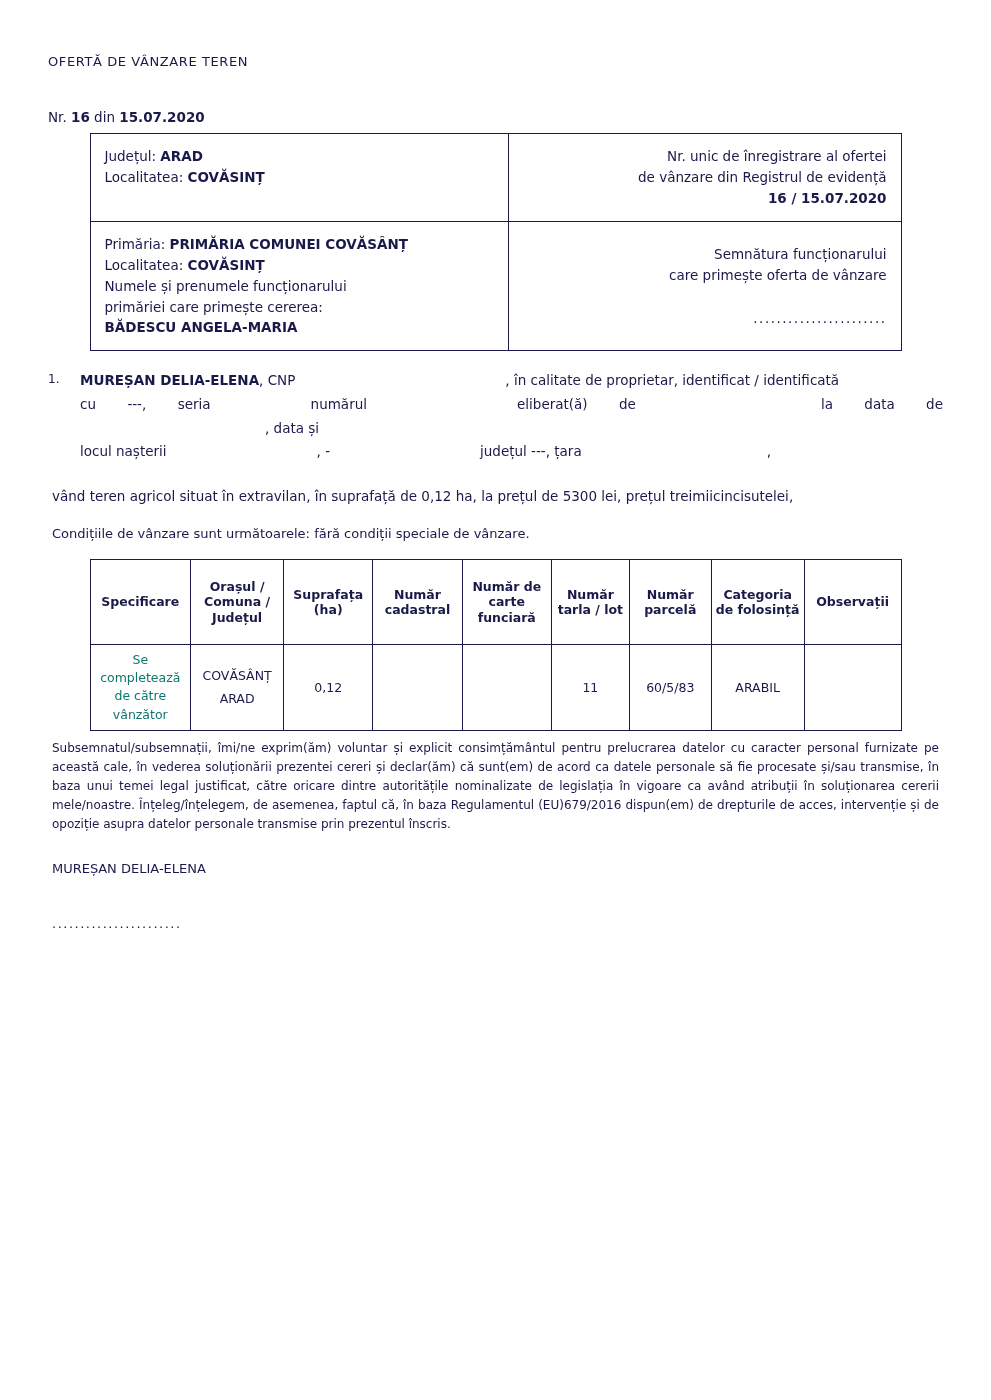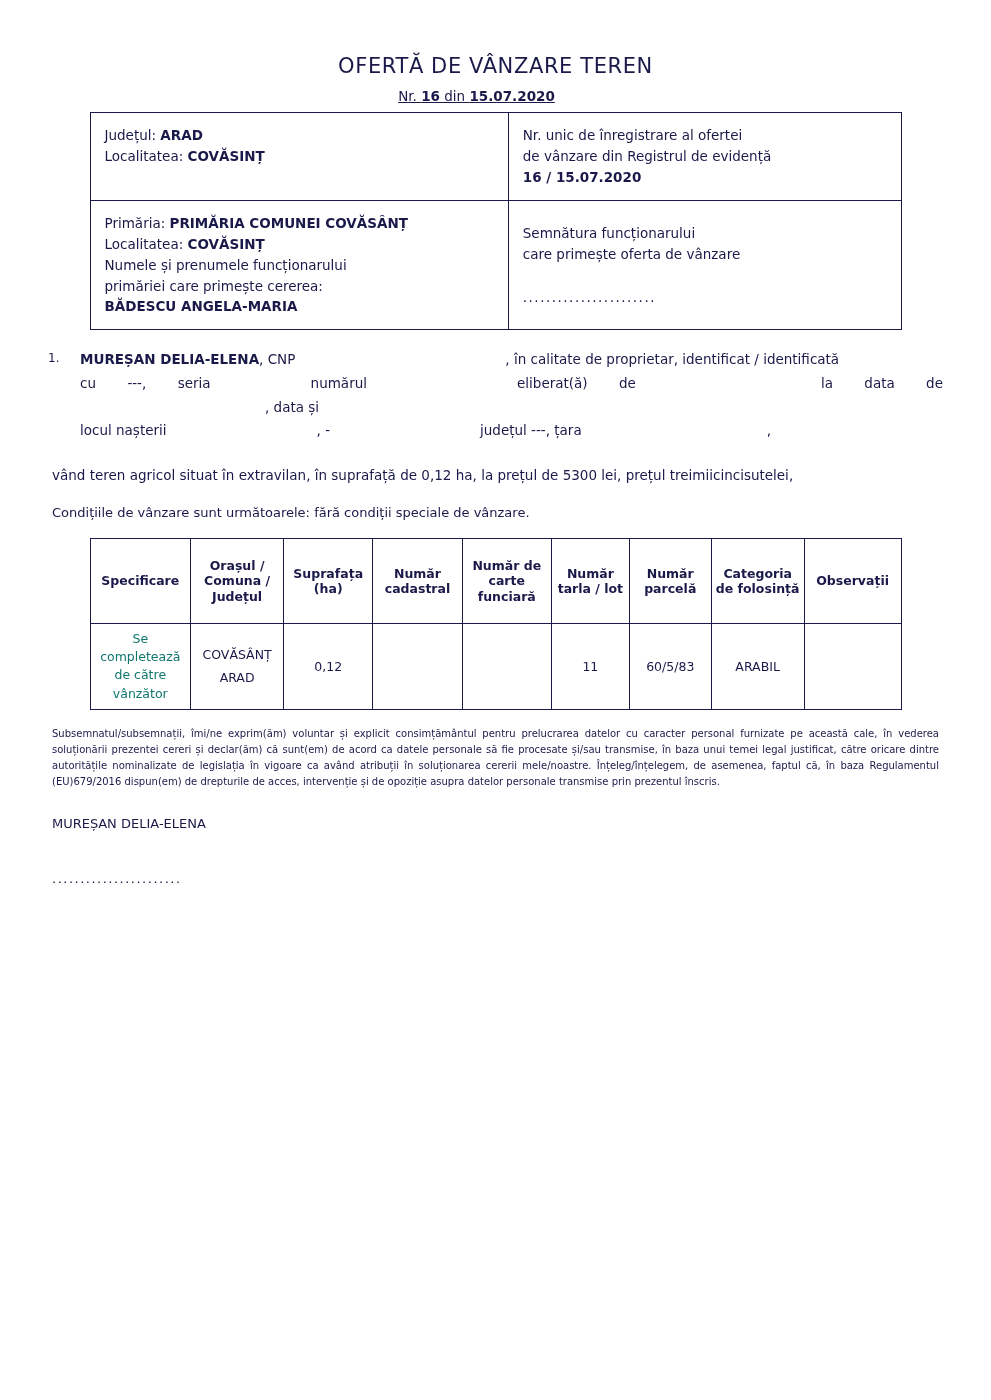--- a/index.html
+++ b/index.html
@@ -15,53 +15,52 @@
     position: relative;
   }
   .page {
     width: 991px;
     height: 1400px;
     box-sizing: border-box;
     padding: 40px 48px 0 48px;
     position: relative;
   }
   .doc-title {
-    text-align: center;
-    font-size: 21px;
+    text-align: left;
+    font-size: 13px;
     letter-spacing: 0.6px;
     color: #1a1a4a;
     margin-top: 14px;
-    margin-bottom: 10px;
+    margin-bottom: 40px;
     font-weight: normal;
   }
   .nr-line {
-    text-align: center;
+    text-align: left;
     font-size: 13.5px;
     margin-right: 38px;
     margin-bottom: 8px;
-    text-decoration: underline;
   }
   .nr-line b { font-weight: bold; }
 
   .header-table {
     width: 812px;
     margin: 0 auto;
     border-collapse: collapse;
     table-layout: fixed;
     padding-left: 6px;
   }
   .header-table td {
     border: 1px solid #1a1a4a;
     vertical-align: top;
     padding: 12px 14px;
     font-size: 13.5px;
     line-height: 1.55;
   }
   .header-table td.right-cell {
-    text-align: left;
+    text-align: right;
     vertical-align: middle;
   }
   .header-table .cell-left { width: 48%; }
   .header-table b { font-weight: bold; }
   .dots { letter-spacing: 1.5px; }
 
   .clause {
     margin-top: 18px;
     font-size: 13.5px;
     line-height: 1.75;
@@ -123,24 +122,24 @@
     vertical-align: middle;
   }
   .spec-cell {
     font-size: 9.5px;
     line-height: 1.45;
     color: #0f766e;
   }
   .city-cell div { line-height: 1.9; }
 
   .gdpr {
-    font-size: 10px;
+    font-size: 12px;
     line-height: 1.6;
     text-align: justify;
-    margin-top: 16px;
+    margin-top: 8px;
     padding: 0 4px;
   }
   .signature-name {
     font-size: 13px;
     margin-top: 26px;
     padding-left: 4px;
   }
   .signature-dots {
     font-size: 13px;
     margin-top: 40px;

